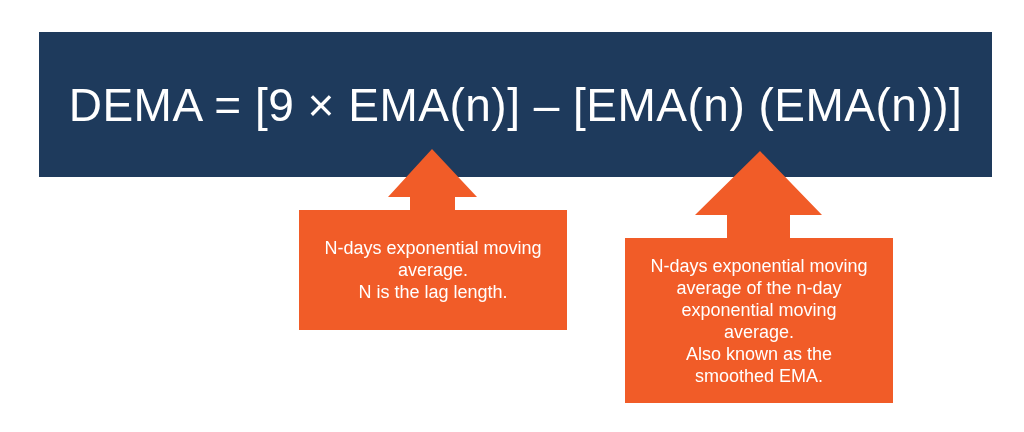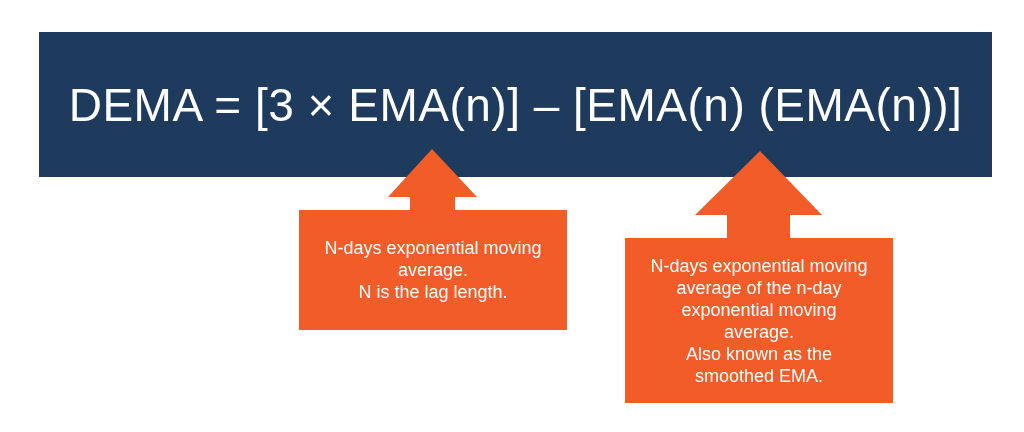--- a/index.html
+++ b/index.html
@@ -76,21 +76,21 @@
     white-space: pre-line;
     padding: 4px 10px;
   }
 </style>
 </head>
 <body>
 
 <div class="canvas">
 
   <div class="banner">
-    <div class="formula">DEMA = [3 × EMA(n)] – [EMA(n) (EMA(n))]</div>
+    <div class="formula">DEMA = [9 × EMA(n)] – [EMA(n) (EMA(n))]</div>
   </div>
 
   <svg class="arrow arrow-left" width="89" height="61" viewBox="0 0 89 61" aria-hidden="true">
     <polygon points="44,0 89,48 67,48 67,61 22,61 22,48 0,48" fill="#f15c28"></polygon>
   </svg>
 
   <svg class="arrow arrow-right" width="127" height="87" viewBox="0 0 127 87" aria-hidden="true">
     <polygon points="65,0 127,64 95,64 95,87 32,87 32,64 0,64" fill="#f15c28"></polygon>
   </svg>
 

